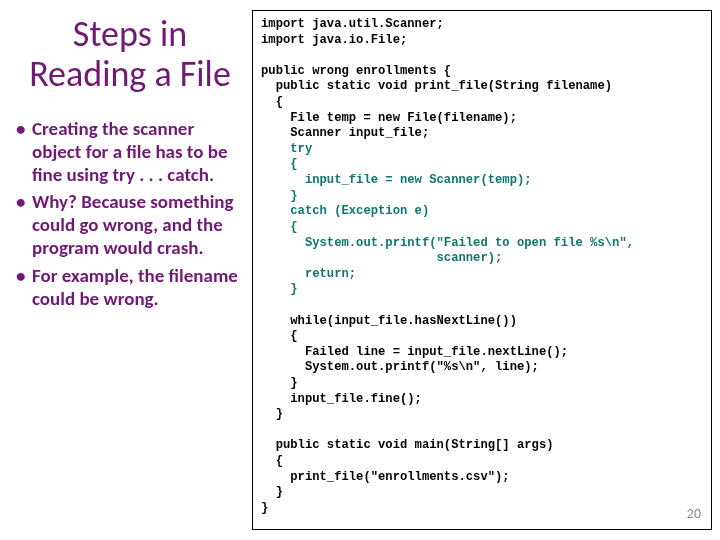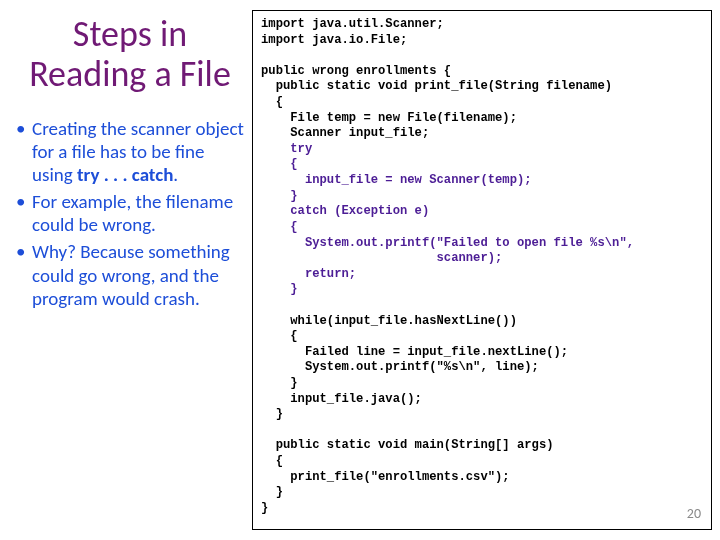--- a/index.html
+++ b/index.html
@@ -28,21 +28,22 @@
     text-align: center;
     color: #701a75;
     font-weight: 400;
     margin-bottom: 22px;
     margin-top: 4px;
   }
   .bullets {
     list-style: none;
     font-size: 19px;
     line-height: 1.22;
-    color: #1d4ed8;
+    color: #701a75;
+    font-weight: bold;
   }
   .bullets li {
     position: relative;
     padding-left: 18px;
     margin-bottom: 4px;
   }
   .bullets li::before {
     content: "•";
     position: absolute;
     left: 2px;
@@ -58,43 +59,43 @@
     padding: 6px 6px 6px 8px;
     font-family: "Courier New", monospace;
     font-size: 12.2px;
     line-height: 1.28;
     font-weight: bold;
     white-space: pre;
     color: #000;
     height: 100%;
     position: relative;
   }
-  .codebox .hl { color: #4c1d95; margin-top: 11px; }
+  .codebox .hl { color: #0f766e; margin-top: 11px; }
   .pagenum {
     position: absolute;
     bottom: 6px;
     right: 10px;
     font-family: Calibri, Arial, sans-serif;
     font-size: 14px;
     font-weight: normal;
     color: #8a8a8a;
   }
   .tc { display: inline; }
 </style>
 </head>
 <body>
 
 <div class="slide">
   <div class="left">
     <h1 class="title">Steps in Reading a File</h1>
     <ul class="bullets">
       <li><span class="tc">Creating the scanner object for a file has to be fine using
 </span><b class="tc">try . . . catch</b><span class="tc">.</span></li>
+      <li><span class="tc">Why? Because something could go wrong, and the program would crash.</span></li>
       <li><span class="tc">For example, the filename could be wrong.</span></li>
-      <li><span class="tc">Why? Because something could go wrong, and the program would crash.</span></li>
     </ul>
   </div>
   <div class="right">
     <div class="codebox"><span>import java.util.Scanner;</span>
 <span>import java.io.File;</span>
 <span></span>
 <span>public wrong enrollments {</span>
 <span>  public static void print_file(String filename)</span>
 <span>  {</span>
 <span>    File temp = new File(filename);</span>
@@ -108,21 +109,21 @@
 <span>      </span><span class="hl">System.out.printf("Failed to open file %s\n",</span>
 <span>                        </span><span class="hl">scanner);</span>
 <span>      </span><span class="hl">return;</span>
 <span>    </span><span class="hl">}</span>
 <span></span>
 <span>    while(input_file.hasNextLine())</span>
 <span>    {</span>
 <span>      Failed line = input_file.nextLine();</span>
 <span>      System.out.printf("%s\n", line);</span>
 <span>    }</span>
-<span>    input_file.java();</span>
+<span>    input_file.fine();</span>
 <span>  }</span>
 <span></span>
 <span>  public static void main(String[] args)</span>
 <span>  {</span>
 <span>    print_file("enrollments.csv");</span>
 <span>  }</span>
 <span>}</span><span class="pagenum">20</span></div>
   </div>
 </div>
 

